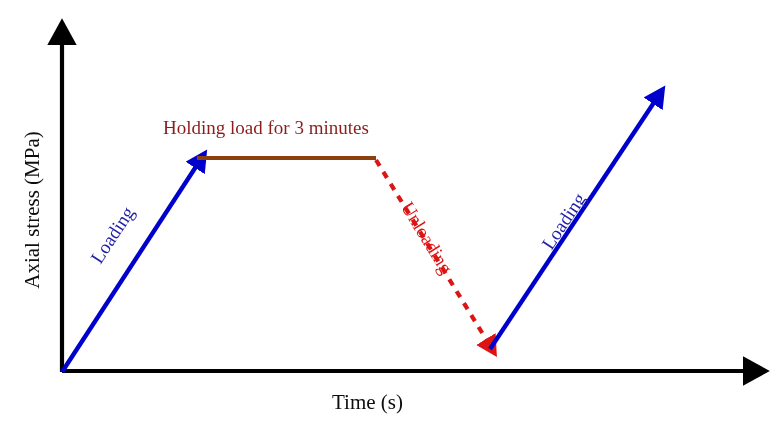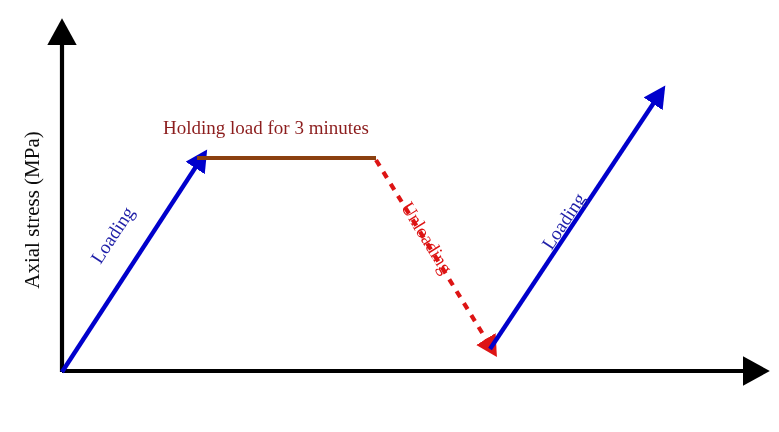--- a/index.html
+++ b/index.html
@@ -110,20 +110,21 @@
 
     <line x1="197" y1="158" x2="376" y2="158" stroke="#8b4010" stroke-width="4.2"></line>
 
     <line x1="376" y1="160" x2="489" y2="344" stroke="#dd1414" stroke-width="4.2" stroke-dasharray="7 7" marker-end="url(#arrow-red)"></line>
 
     <line x1="490" y1="349" x2="657" y2="98" stroke="#0000cc" stroke-width="4.4" marker-end="url(#arrow-blue)"></line>
   </svg>
 
   <div class="lbl" id="y-axis-title">Axial stress (MPa)</div>
 
+  <div class="lbl" id="x-axis-title">Time (s)</div>
 
   <div class="lbl" id="loading-label-1">Loading</div>
 
   <div class="lbl" id="holding-label">Holding load for 3 minutes</div>
 
   <div class="lbl" id="unloading-label">Unloading</div>
 
   <div class="lbl" id="loading-label-2">Loading</div>
 
 </div>

